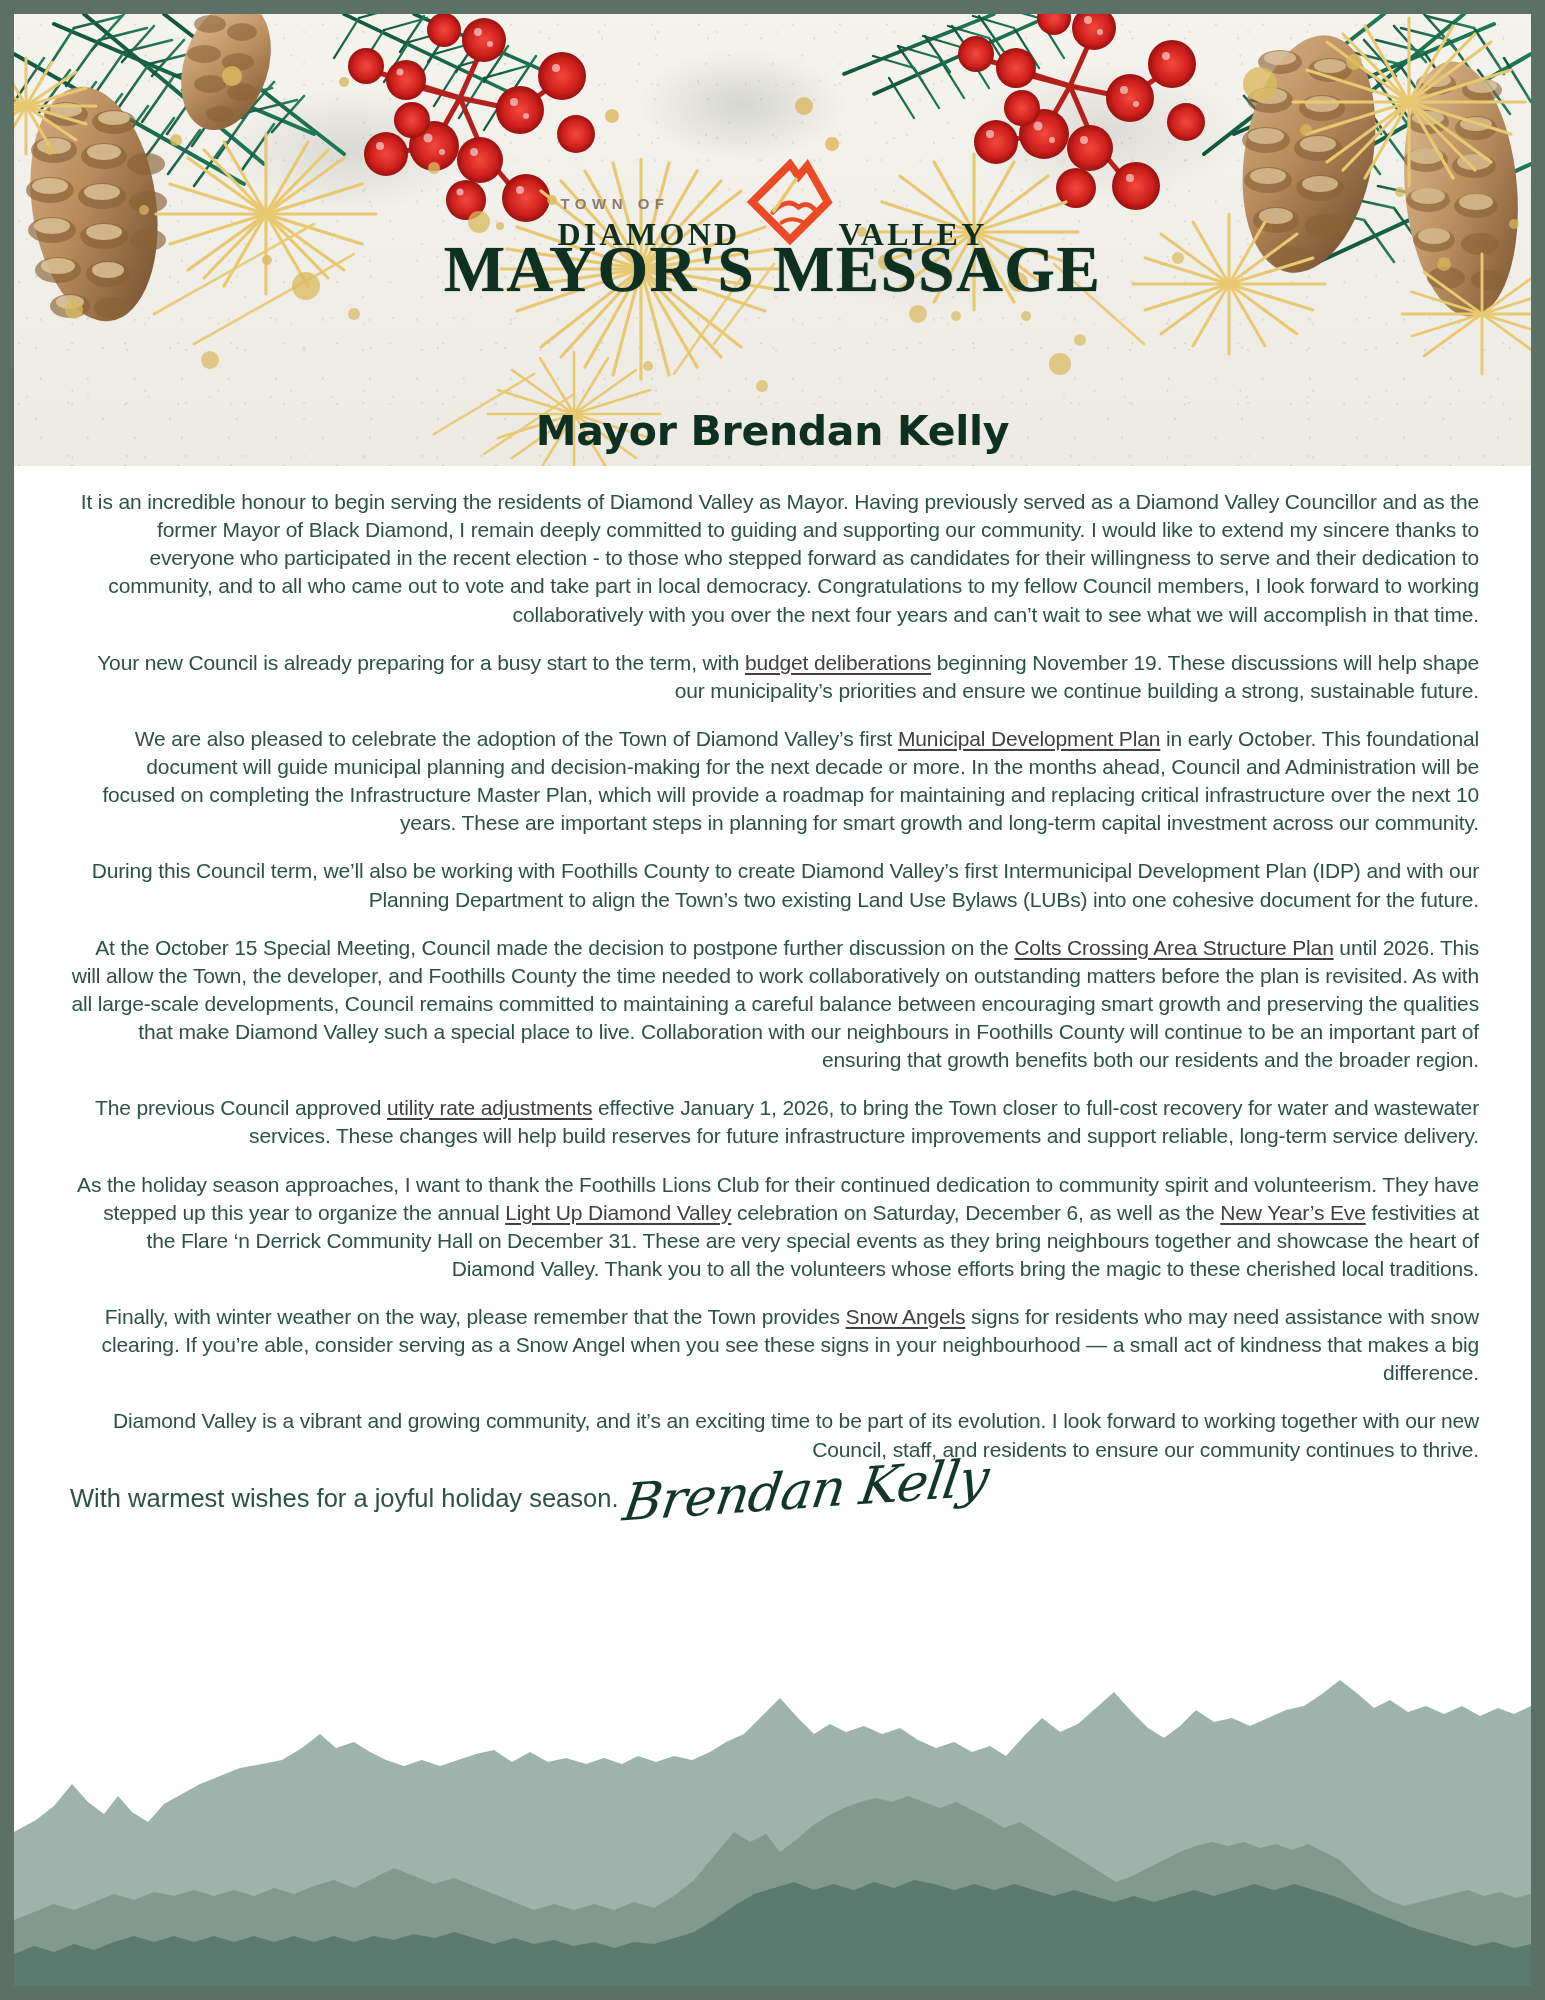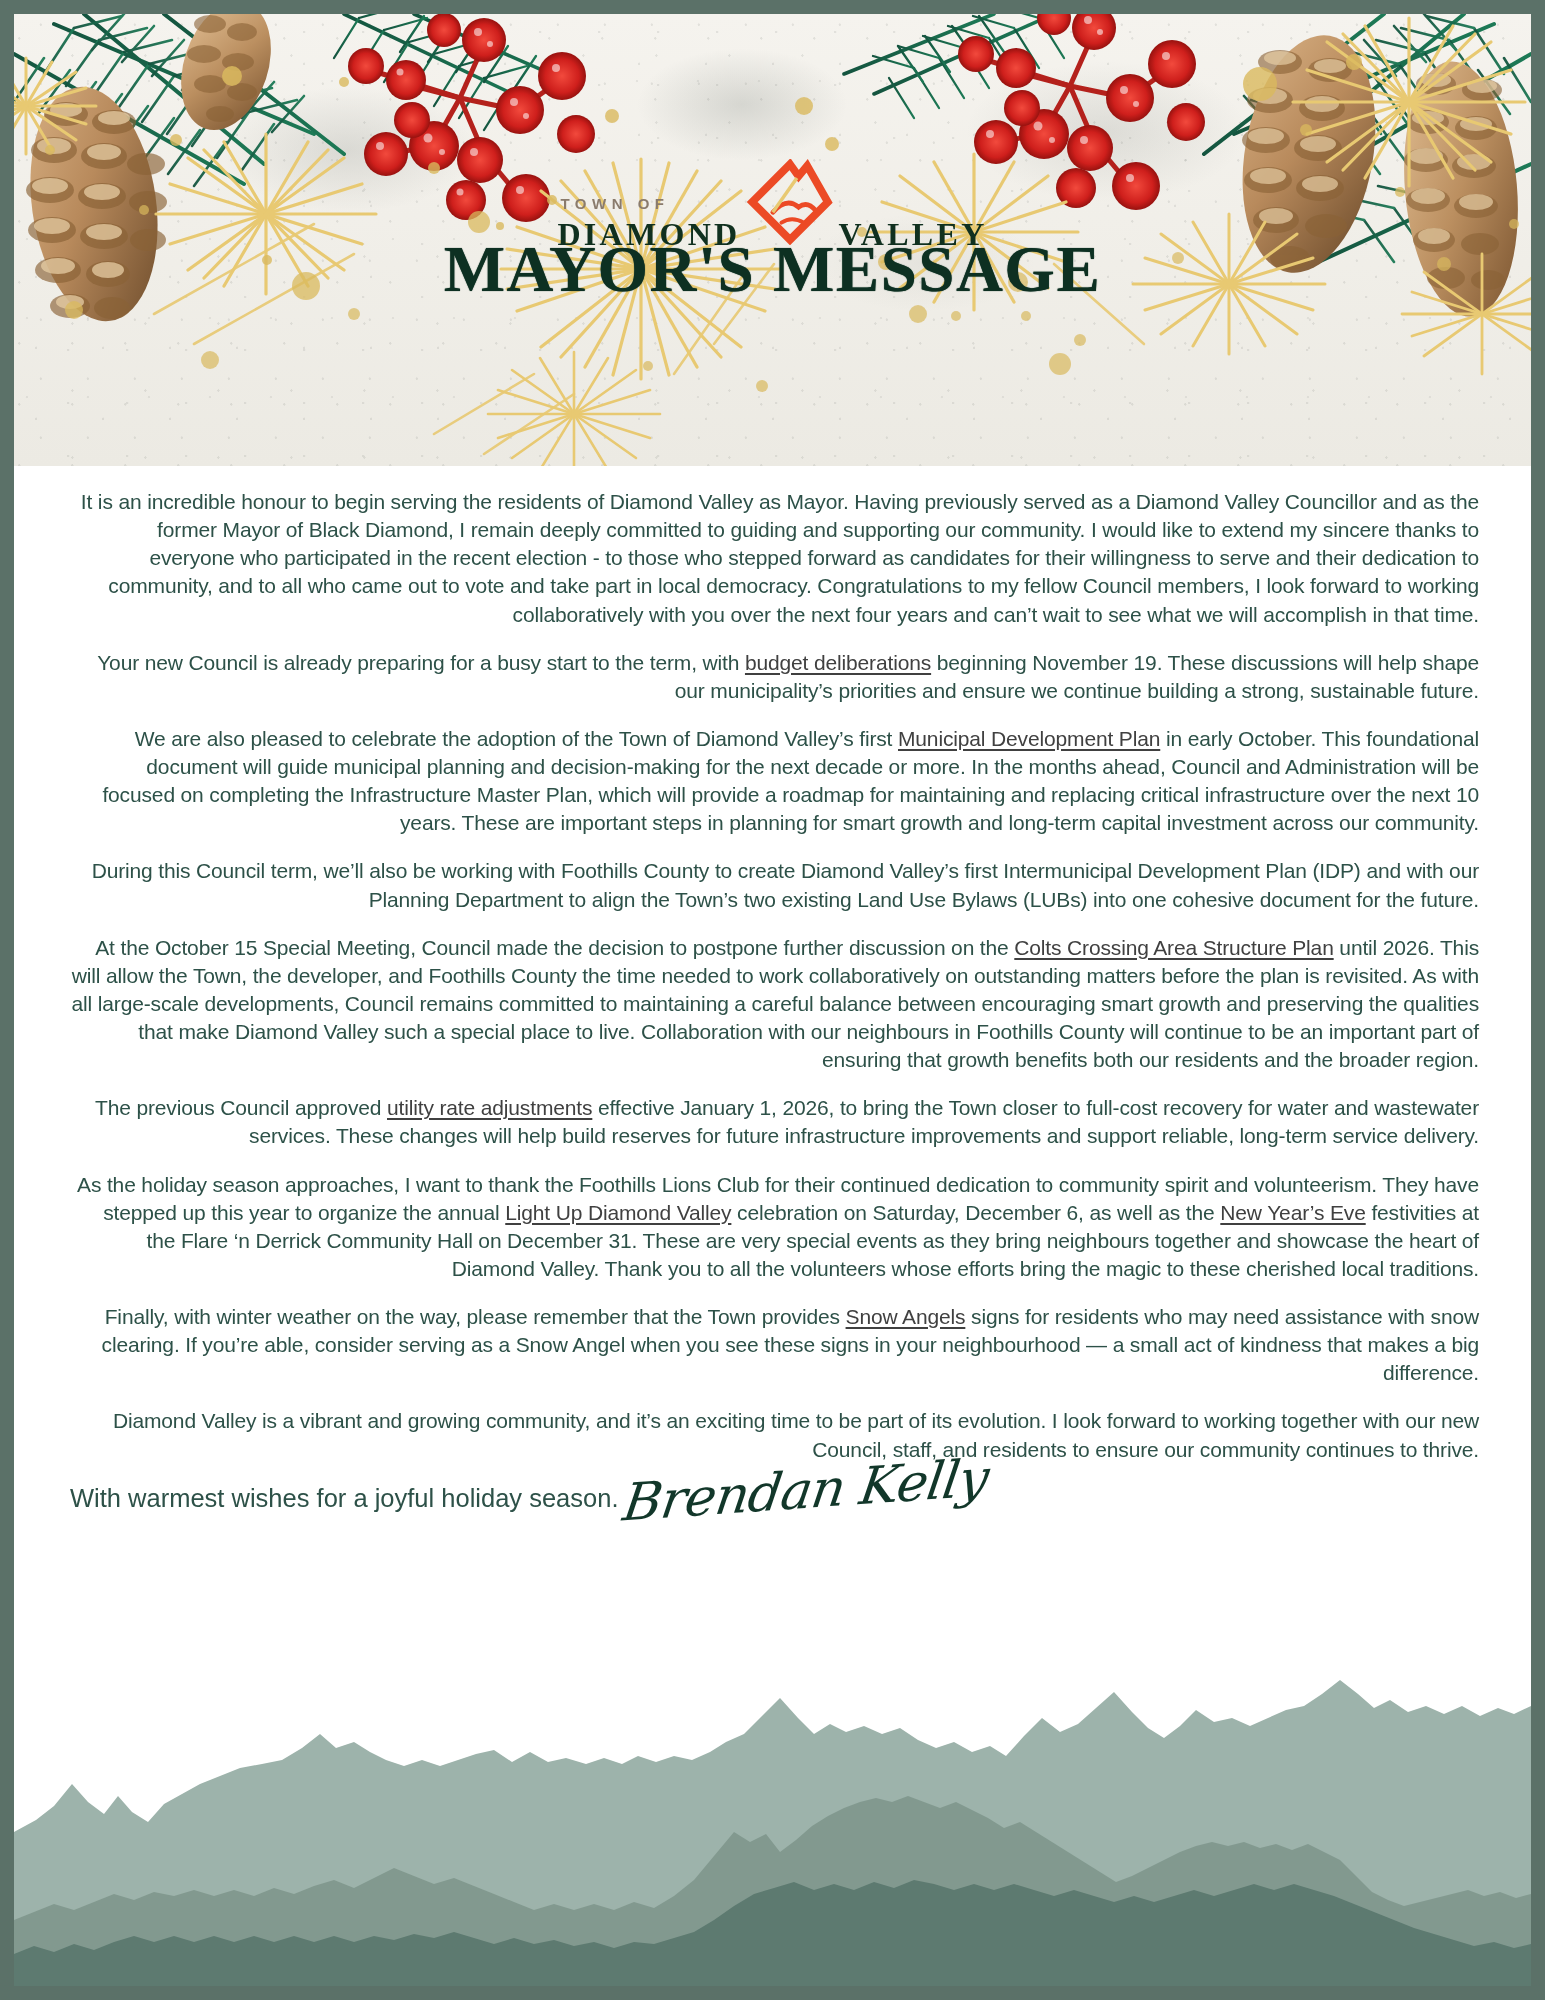--- a/index.html
+++ b/index.html
@@ -676,20 +676,21 @@
             <path d="M30 62 L58 22" stroke="#e8c972" stroke-width="4" fill="none"></path>
           </svg>
         </div>
         <div id="logo-valley-wrap">
           <div id="logo-valley">VALLEY</div>
         </div>
       </div>
     </div>
 
     <h1 id="title">MAYOR'S MESSAGE</h1>
+    <h2 id="subtitle">Mayor Brendan Kelly</h2>
   </div>
 
   <div id="body-sheet">
 
     <div id="mountains">
       <svg viewBox="0 0 1517 330" preserveAspectRatio="none">
         <path d="M0 176 L22 164 L40 150 L58 128 L74 146 L90 158 L104 140 L118 156 L134 166 L150 148
                  L168 138 L186 128 L206 120 L226 112 L248 108 L268 104 L288 92 L306 78 L322 92 L340 86
                  L356 96 L372 104 L390 110 L408 104 L426 110 L444 104 L462 98 L480 94 L498 106 L516 96
                  L534 106 L552 102 L572 108 L590 102 L608 108 L624 100 L642 106 L660 100 L678 104 L696 96

